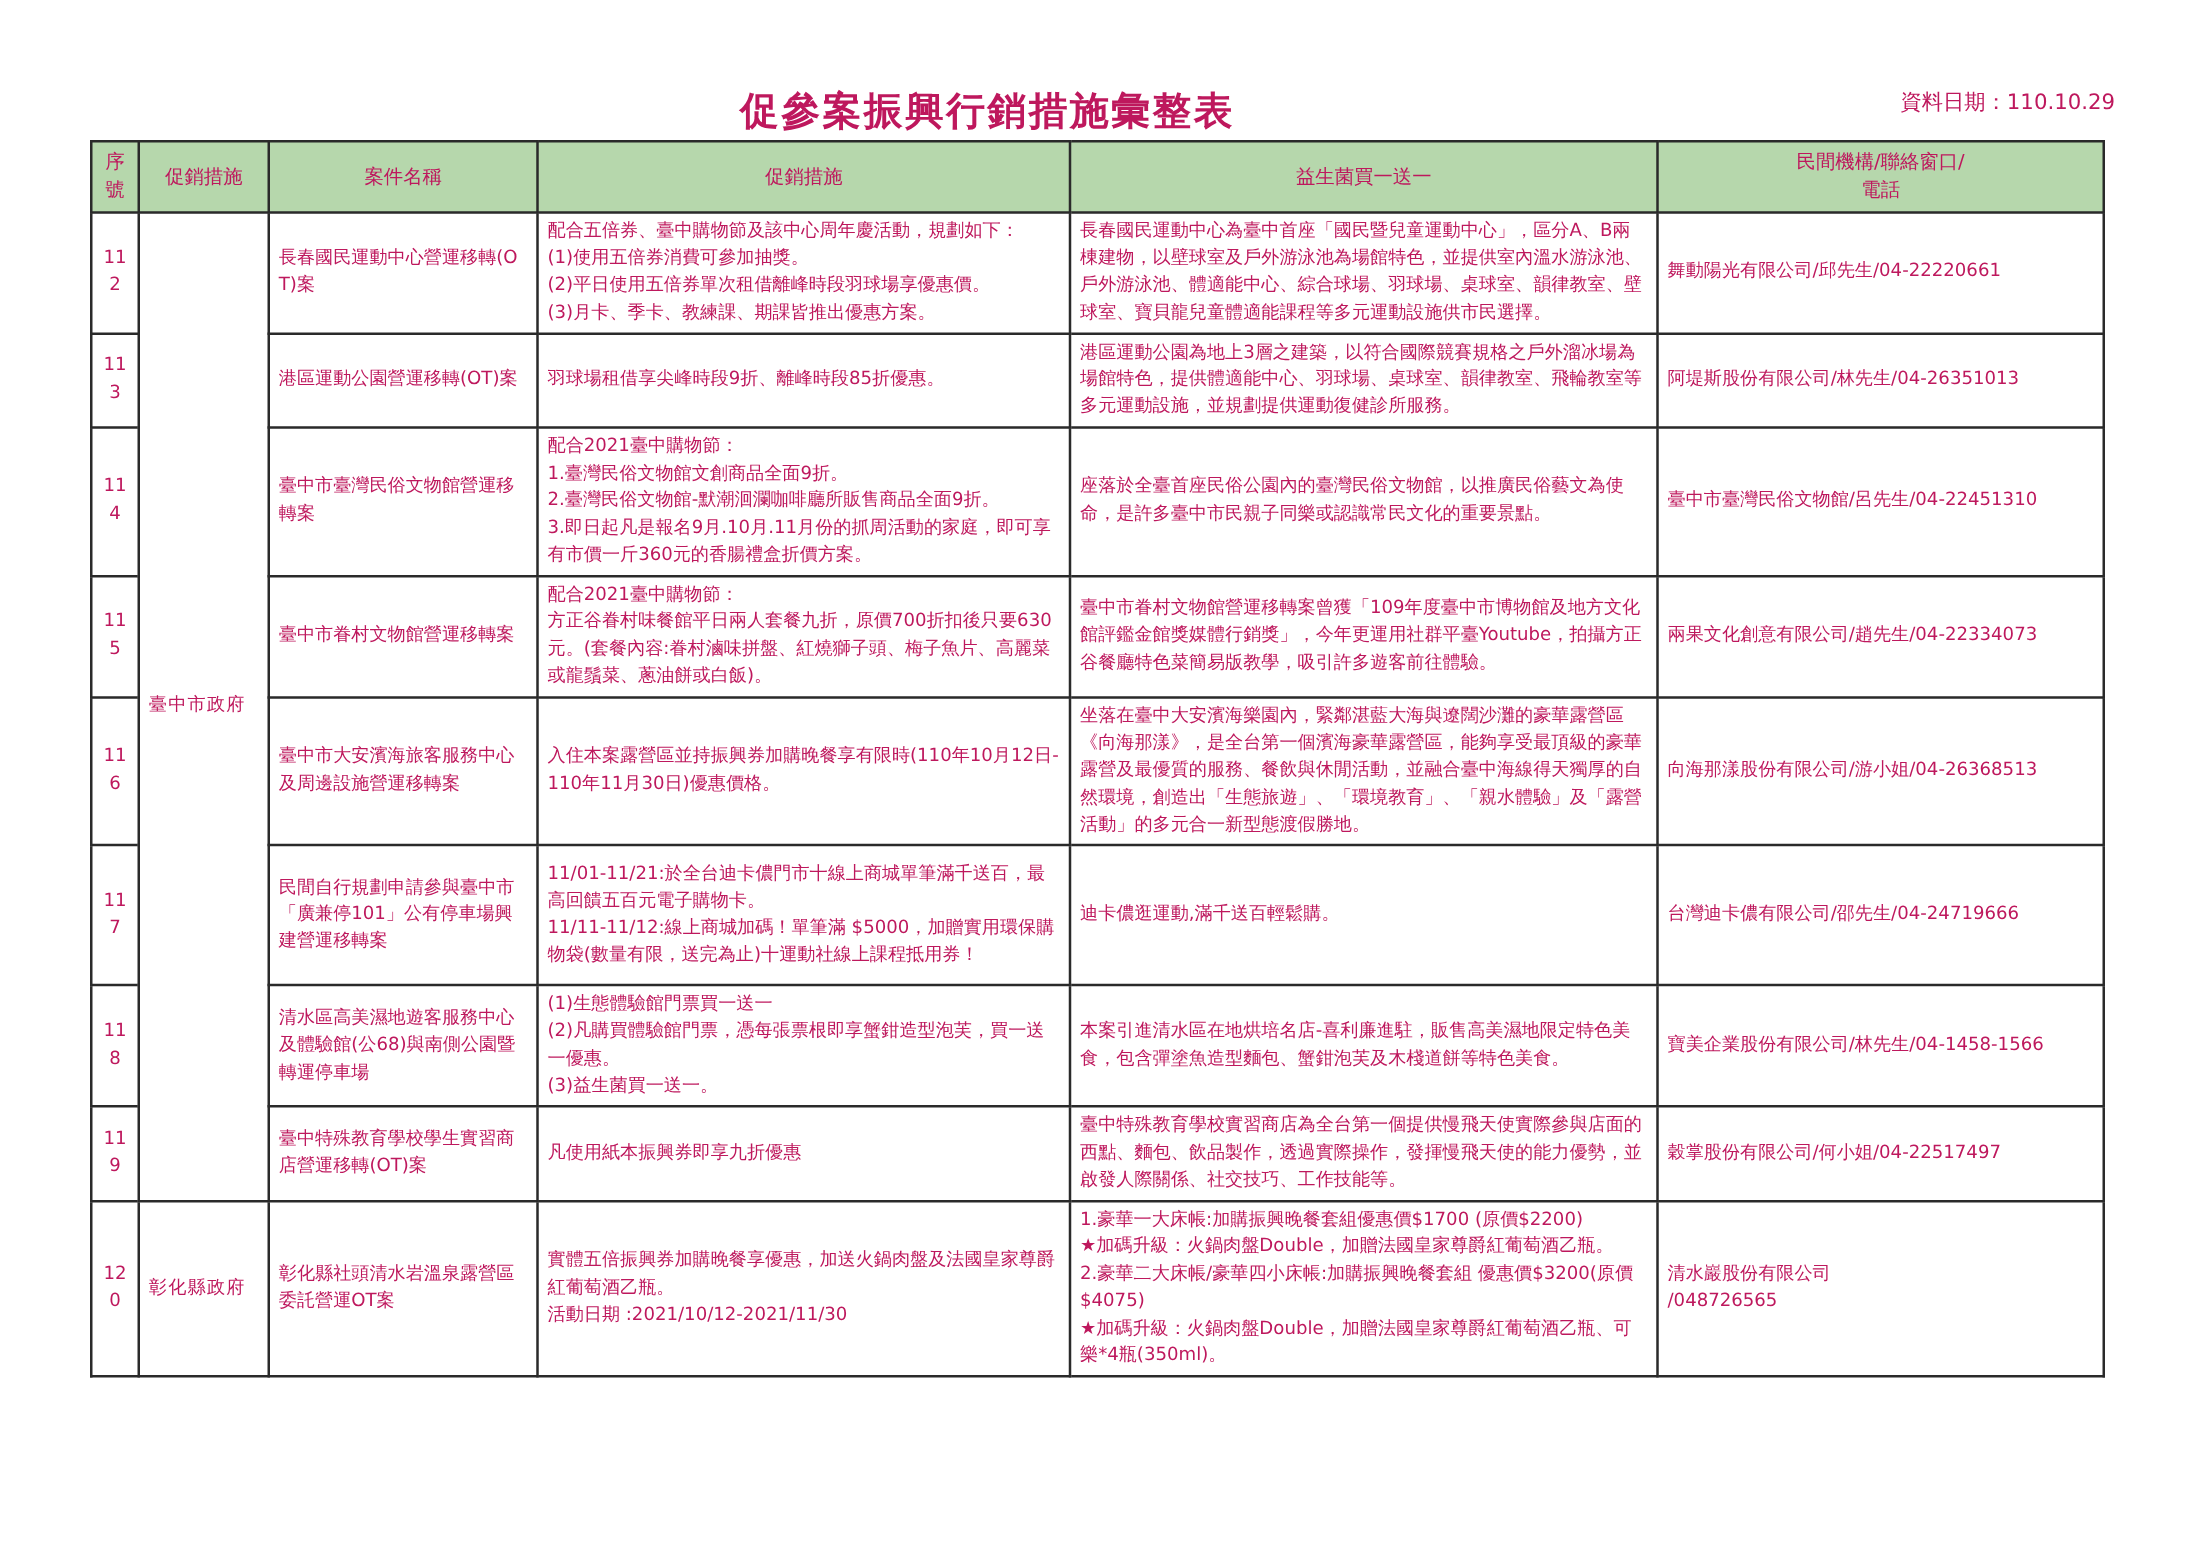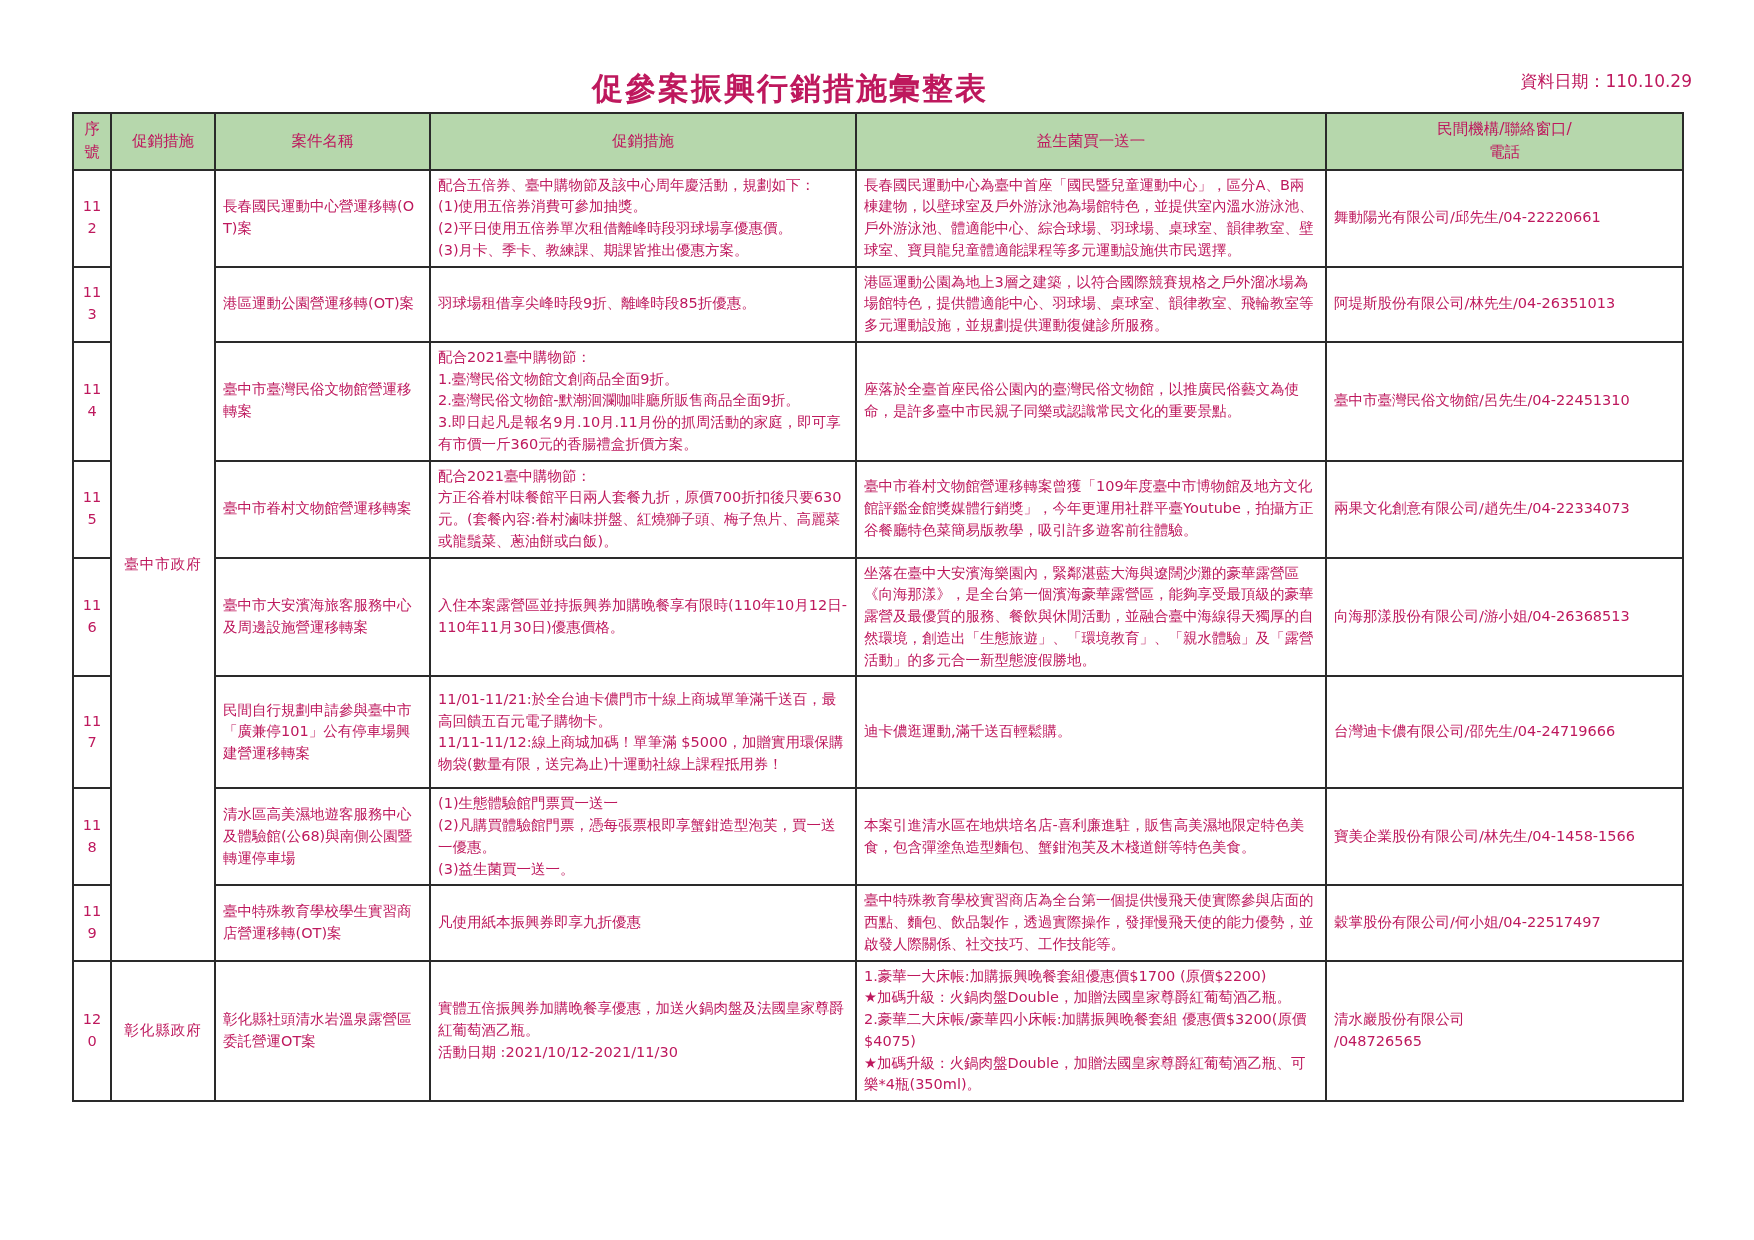--- a/index.html
+++ b/index.html
@@ -46,21 +46,21 @@
     word-break:break-all;
     white-space:pre-wrap;
   }
   table.main th{
     background:#b6d7ac;
     font-weight:normal;
     text-align:center;
     font-size:15.5px;
   }
   td.no-cell{text-align:center;font-size:15px;padding:2px;}
-  td.auth-cell{text-align:center;font-size:16px;letter-spacing:1px;}
+  td.auth-cell{text-align:left;font-size:16px;letter-spacing:1px;}
   td.case-cell{font-size:15.5px;line-height:1.7;}
   tr.h-header{height:56px;}
   tr.r112{height:90px;}
   tr.r113{height:62px;}
   tr.r114{height:106px;}
   tr.r115{height:84px;}
   tr.r116{height:90px;}
   tr.r117{height:112px;}
   tr.r118{height:74px;}
   tr.r119{height:66px;}

